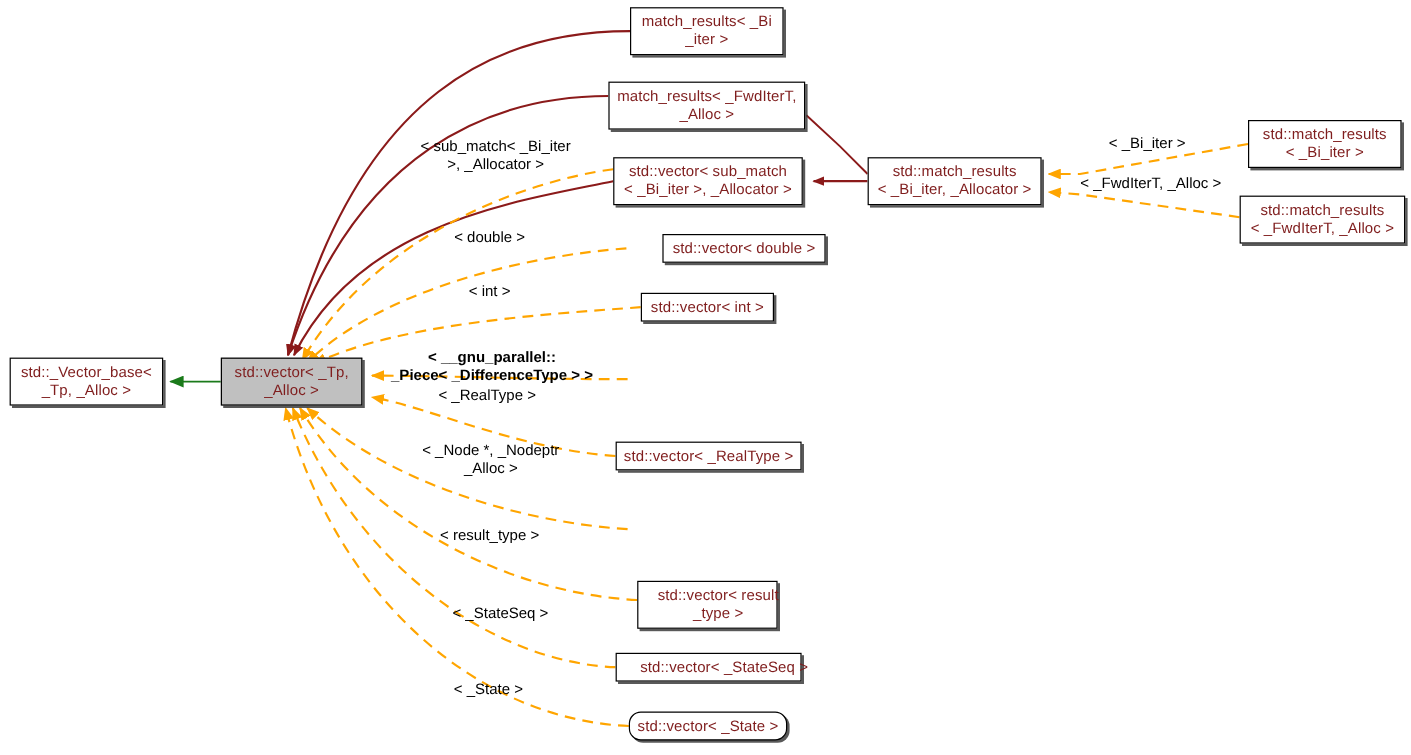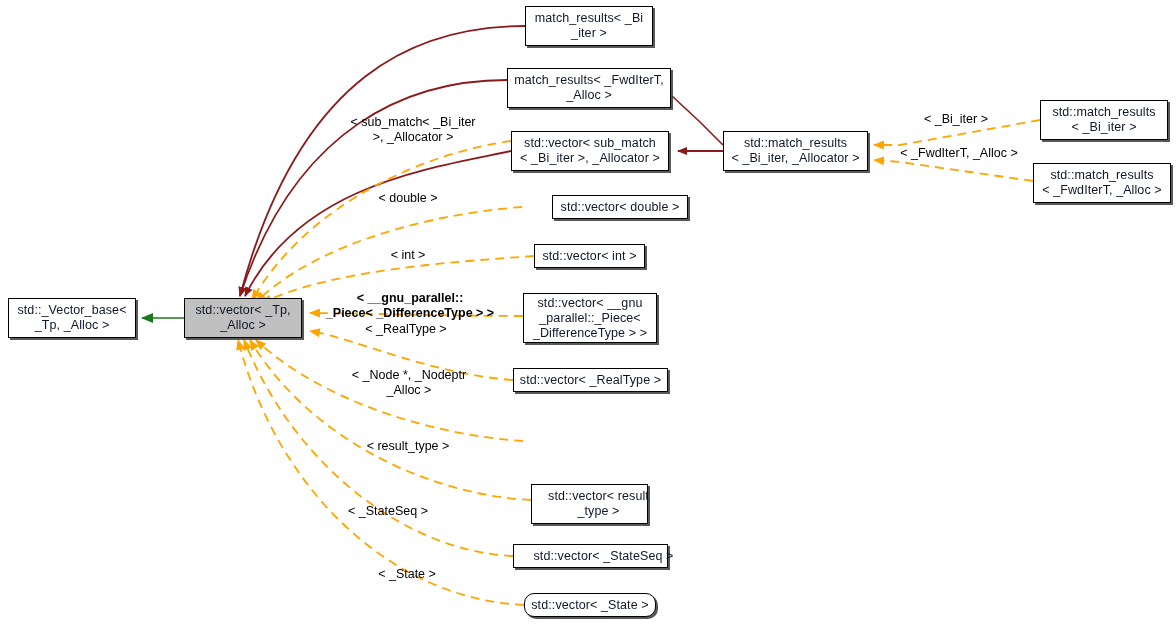--- a/index.html
+++ b/index.html
@@ -22,21 +22,21 @@
     top: 0;
     width: 1176px;
     height: 629px;
     pointer-events: none;
   }
   .node {
     position: absolute;
     box-sizing: border-box;
     border: 1px solid #000000;
     background: #ffffff;
-    color: #0f172a;
+    color: #7f1d1d;
     font-size: 12.5px;
     line-height: 15px;
     text-align: center;
     display: flex;
     align-items: center;
     justify-content: center;
     white-space: pre;
     box-shadow: 2px 2px 0 0 rgba(60,60,60,0.85);
     letter-spacing: 0.1px;
   }
@@ -139,37 +139,34 @@
   <div class="node" style="left: 511px; top: 131px; width: 158px; height: 40px;">std::vector&lt; sub_match
 &lt; _Bi_iter &gt;, _Allocator &gt;</div>
   <div class="node" style="left: 723px; top: 131px; width: 145px; height: 40px;">std::match_results
 &lt; _Bi_iter, _Allocator &gt;</div>
   <div class="node" style="left: 1040px; top: 100px; width: 128px; height: 40px;">std::match_results
 &lt; _Bi_iter &gt;</div>
   <div class="node" style="left: 1033px; top: 163px; width: 138px; height: 40px;">std::match_results
 &lt; _FwdIterT, _Alloc &gt;</div>
   <div class="node" style="left: 522px; top: 195px; width: 136px; height: 24px; margin-left: 30px;">std::vector&lt; double &gt;</div>
   <div class="node" style="left: 534px; top: 244px; width: 111px; height: 24px;">std::vector&lt; int &gt;</div>
-  <div class="node" style="left: 523px; top: 293px; width: 134px; height: 50px;">std::vector&lt; __gnu
-_parallel::_Piece&lt;
-_DifferenceType &gt; &gt;</div>
   <div class="node" style="left: 513px; top: 368px; width: 155px; height: 24px;">std::vector&lt; _RealType &gt;</div>
   <div class="node" style="left: 531px; top: 484px; width: 117px; height: 40px; padding-left: 18px;">std::vector&lt; result
 _type &gt;</div>
   <div class="node" style="left: 513px; top: 544px; width: 155px; height: 24px; padding-left: 26px;">std::vector&lt; _StateSeq &gt;</div>
   <div class="node" style="left: 524px; top: 593px; width: 132px; height: 24px; border-radius: 10px;">std::vector&lt; _State &gt;</div>
 
   <div class="edge-label" style="left: 332px; top: 115px; width: 162px;">&lt; sub_match&lt; _Bi_iter
 &gt;, _Allocator &gt;</div>
   <div class="edge-label" style="left: 360px; top: 191px; width: 96px;">&lt; double &gt;</div>
-  <div class="edge-label" style="left: 370px; top: 248px; width: 76px;">&lt; int &gt;</div>
+  <div class="edge-label" style="left: 370px; top: 236px; width: 76px;">&lt; int &gt;</div>
   <div class="edge-label" style="left: 320px; top: 291px; width: 180px; font-weight: bold;">&lt; __gnu_parallel::
 _Piece&lt; _DifferenceType &gt; &gt;</div>
   <div class="edge-label" style="left: 348px; top: 322px; width: 116px;">&lt; _RealType &gt;</div>
   <div class="edge-label" style="left: 336px; top: 368px; width: 146px;">&lt; _Node *, _Nodeptr
 _Alloc &gt;</div>
   <div class="edge-label" style="left: 350px; top: 439px; width: 116px;">&lt; result_type &gt;</div>
-  <div class="edge-label" style="left: 332px; top: 504px; width: 112px; text-align: center;">&lt; _StateSeq &gt;</div>
+  <div class="edge-label" style="left: 361px; top: 504px; width: 112px; text-align: center;">&lt; _StateSeq &gt;</div>
   <div class="edge-label" style="left: 362px; top: 567px; width: 90px;">&lt; _State &gt;</div>
   <div class="edge-label" style="left: 908px; top: 112px; width: 96px;">&lt; _Bi_iter &gt;</div>
   <div class="edge-label" style="left: 893px; top: 146px; width: 132px;">&lt; _FwdIterT, _Alloc &gt;</div>
 
 </div>
 
 </body></html>

